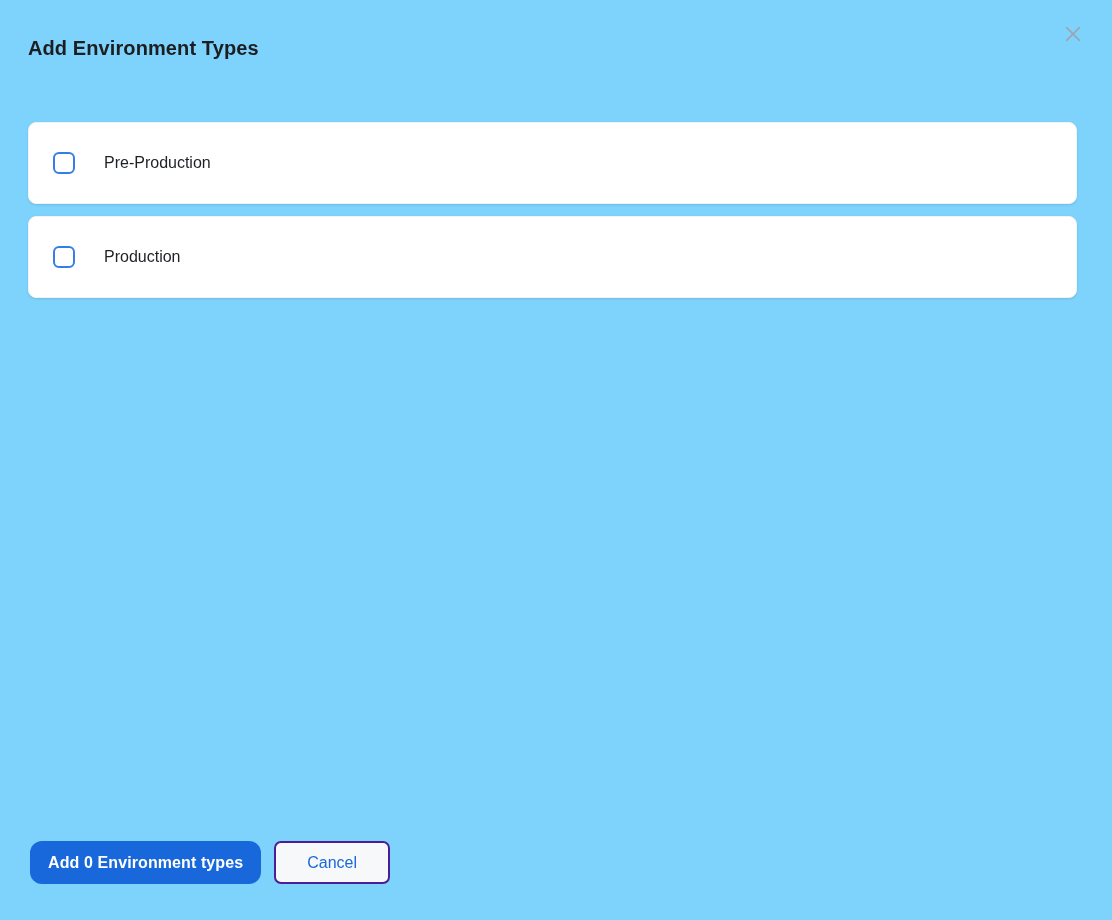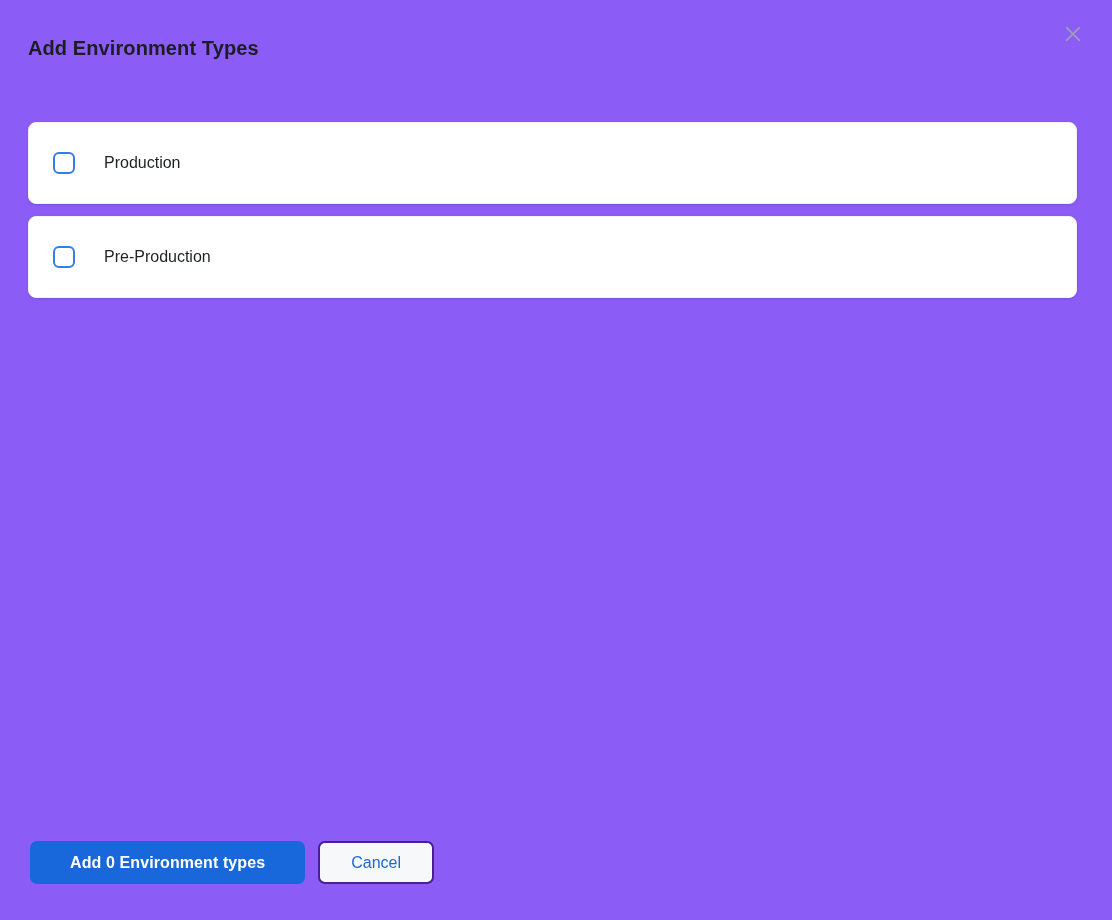--- a/index.html
+++ b/index.html
@@ -7,21 +7,21 @@
     width: 1112px;
     height: 920px;
     background: #ffffff;
     font-family: "Liberation Sans", sans-serif;
     overflow: hidden;
   }
   .modal {
     position: relative;
     width: 1112px;
     height: 920px;
-    background: #8b5cf6;
+    background: #7dd3fc;
   }
   .modal-header {
     position: absolute;
     top: 36px;
     left: 28px;
     right: 28px;
   }
   .modal-title {
     font-size: 20px;
     font-weight: 700;
@@ -93,22 +93,23 @@
     border: none;
     cursor: pointer;
     display: inline-flex;
     align-items: center;
     justify-content: center;
   }
   .btn-primary {
     background: #1868db;
     color: #ffffff;
     font-weight: 700;
-    padding: 0 40px;
+    padding: 0 18px;
     letter-spacing: 0.1px;
+    border-radius: 12px;
   }
   .btn-secondary {
     background: #f7f8f9;
     border: 2px solid #4c1d95;
     color: #1868db;
     font-weight: 500;
     padding: 0 31px;
   }
 </style>
 </head>
@@ -125,26 +126,26 @@
       <svg width="22" height="22" viewBox="0 0 24 24" fill="none">
         <path d="M5 5 L19 19 M19 5 L5 19" stroke="#9ea3b3" stroke-width="1.7" stroke-linecap="round"></path>
       </svg>
     </span>
   </button>
 
   <div class="env-list">
 
     <div class="env-card">
       <span class="checkbox"></span>
-      <span class="env-label">Production</span>
+      <span class="env-label">Pre-Production</span>
     </div>
 
     <div class="env-card">
       <span class="checkbox"></span>
-      <span class="env-label">Pre-Production</span>
+      <span class="env-label">Production</span>
     </div>
 
   </div>
 
   <div class="modal-footer">
     <button class="btn btn-primary">Add 0 Environment types</button>
     <button class="btn btn-secondary">Cancel</button>
   </div>
 
 </div>

